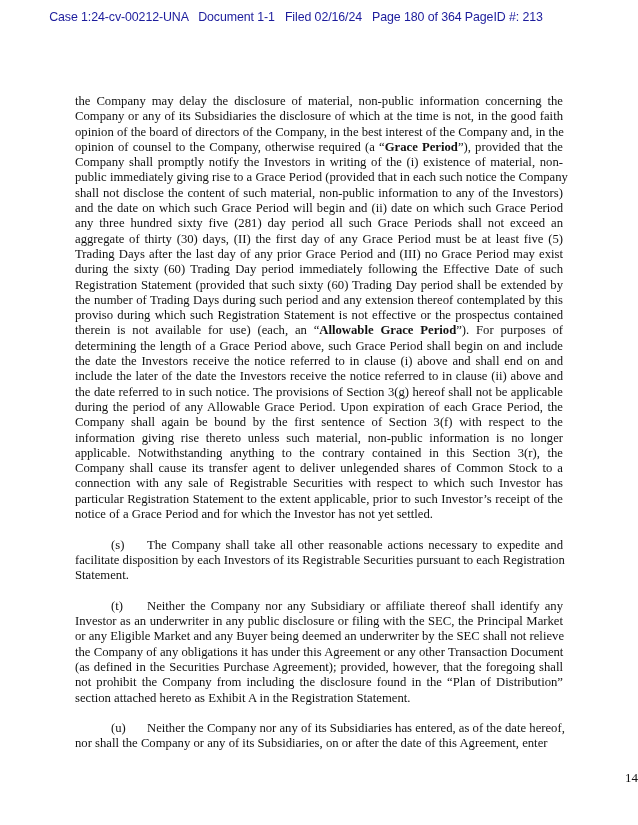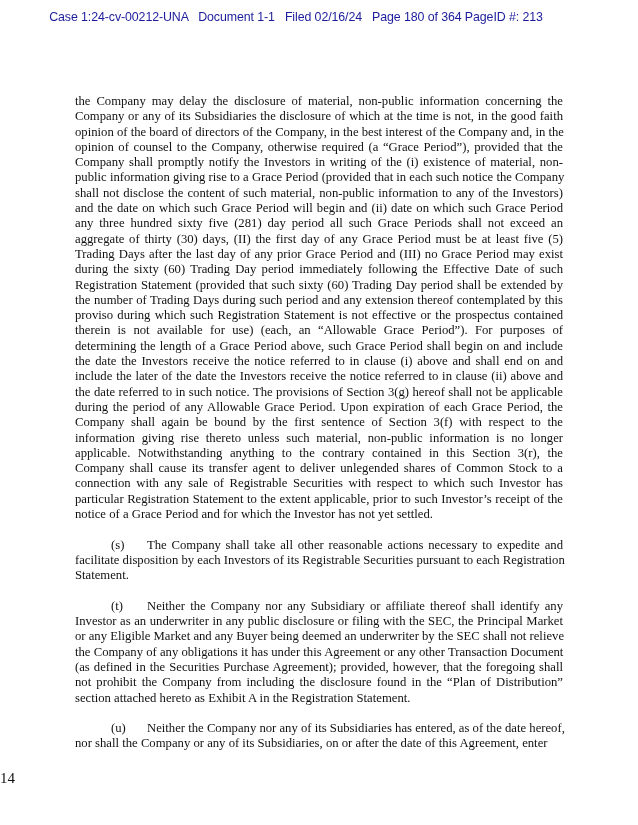--- a/index.html
+++ b/index.html
@@ -14,39 +14,39 @@
   .body-text {
     position: absolute; left: 75px; top: 73px; width: 488px;
     font-family: "Liberation Serif", serif;
     font-size: 12.7px; line-height: 15.3px; color: #111; margin-top: 21px;
   }
   .line { display: block; text-align: justify; text-align-last: justify; white-space: nowrap; height: 15.3px; }
   .line.last { text-align-last: left; }
   .para-gap { height: 15.3px; }
   .indent { padding-left: 36px; }
   .marker { display: inline-block; width: 36px; }
-  b { font-weight: normal; }
+  b { font-weight: bold; }
   .page-number {
-    position: absolute; top: 770px; left: 0; width: 638px; text-align: left;
-    font-family: "Liberation Serif", serif; font-size: 15px; color: #111;
+    position: absolute; top: 770px; left: 0; width: 638px; text-align: right;
+    font-family: "Liberation Serif", serif; font-size: 13px; color: #111;
   }
 </style>
 </head>
 <body>
 
 <div class="header"><span>Case 1:24-cv-00212-UNA</span>   <span>Document 1-1</span>   <span>Filed 02/16/24</span>   <span>Page 180 of 364</span> <span>PageID #: 213</span></div>
 
 <div class="body-text" id="body-text">
     <div>
       <span class="line">the Company may delay the disclosure of material, non-public information concerning the</span>
       <span class="line">Company or any of its Subsidiaries the disclosure of which at the time is not, in the good faith</span>
       <span class="line">opinion of the board of directors of the Company, in the best interest of the Company and, in the</span>
       <span class="line">opinion of counsel to the Company, otherwise required (a “<b>Grace Period</b>”), provided that the</span>
       <span class="line">Company shall promptly notify the Investors in writing of the (i) existence of material, non-</span>
-      <span class="line">public information giving rise to a Grace Period (provided that in each such notice the Company</span>
+      <span class="line">public immediately giving rise to a Grace Period (provided that in each such notice the Company</span>
       <span class="line">shall not disclose the content of such material, non-public information to any of the Investors)</span>
       <span class="line">and the date on which such Grace Period will begin and (ii) date on which such Grace Period</span>
       <span class="line">any three hundred sixty five (281) day period all such Grace Periods shall not exceed an</span>
       <span class="line">aggregate of thirty (30) days, (II) the first day of any Grace Period must be at least five (5)</span>
       <span class="line">Trading Days after the last day of any prior Grace Period and (III) no Grace Period may exist</span>
       <span class="line">during the sixty (60) Trading Day period immediately following the Effective Date of such</span>
       <span class="line">Registration Statement (provided that such sixty (60) Trading Day period shall be extended by</span>
       <span class="line">the number of Trading Days during such period and any extension thereof contemplated by this</span>
       <span class="line">proviso during which such Registration Statement is not effective or the prospectus contained</span>
       <span class="line">therein is not available for use) (each, an “<b>Allowable Grace Period</b>”).  For purposes of</span>

